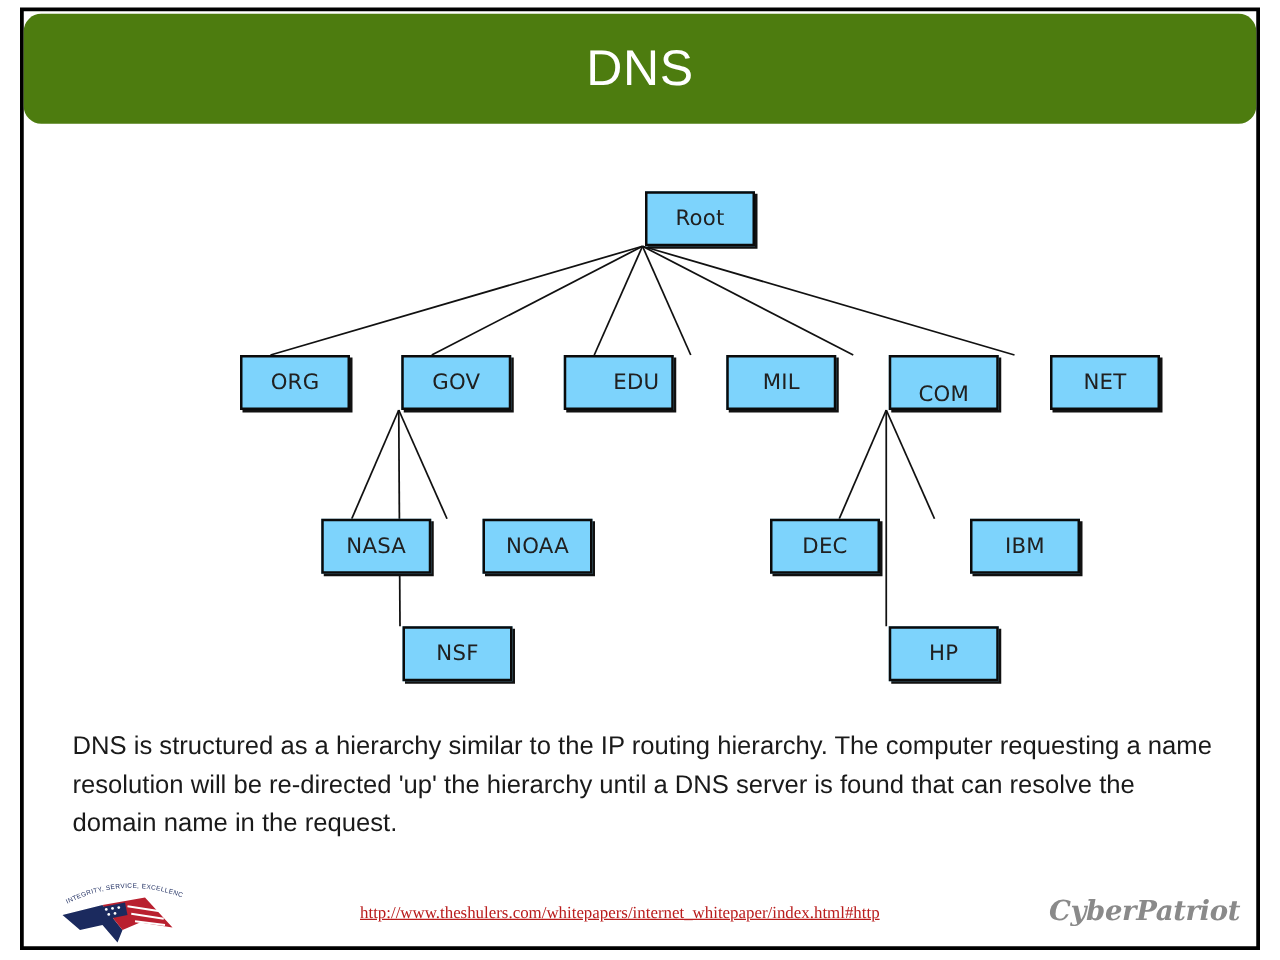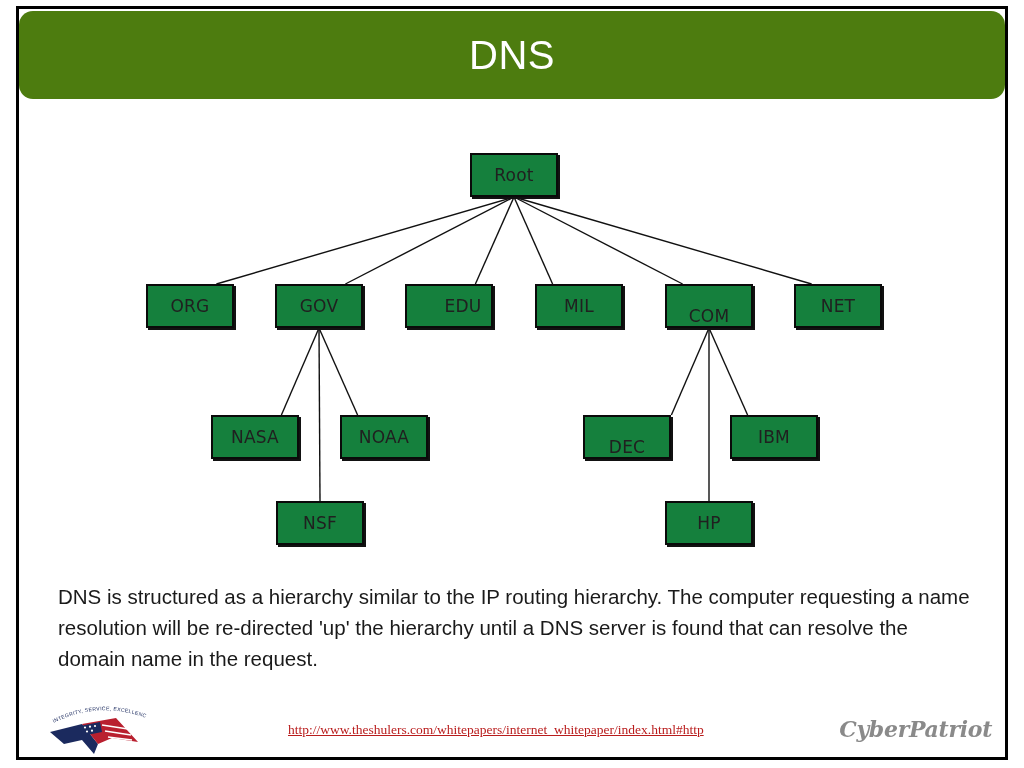--- a/index.html
+++ b/index.html
@@ -65,32 +65,33 @@
     height: 450px;
   }
   .diagram svg {
     position: absolute;
     left: 0;
     top: 0;
   }
 
   .node {
     position: absolute;
-    background: #15803d;
+    background: #7dd3fc;
     border: 2px solid #0a0a0a;
     box-shadow: 2px 2px 0 #111111;
     display: flex;
     align-items: center;
     justify-content: center;
     box-sizing: border-box;
     font-family: "DejaVu Sans", sans-serif;
     font-size: 17px;
     color: #202020;
     letter-spacing: 0.2px;
     z-index: 2;
+    margin-left: 46px;
   }
 
   
   .body-text {
     position: absolute;
     left: 58px;
     top: 560px;
     width: 920px;
     font-size: 20.5px;
     line-height: 31px;
@@ -179,21 +180,21 @@
         </div>
         <div class="node" style="left: 794px; top: 174px; width: 88px; height: 44px;">
           <span>NET</span>
         </div>
         <div class="node" style="left: 211px; top: 305px; width: 88px; height: 44px;">
           <span>NASA</span>
         </div>
         <div class="node" style="left: 340px; top: 305px; width: 88px; height: 44px;">
           <span>NOAA</span>
         </div>
-        <div class="node" style="left: 583px; top: 305px; width: 88px; height: 44px; align-items: flex-end;">
+        <div class="node" style="left: 570px; top: 305px; width: 88px; height: 44px;">
           <span>DEC</span>
         </div>
         <div class="node" style="left: 730px; top: 305px; width: 88px; height: 44px;">
           <span>IBM</span>
         </div>
         <div class="node" style="left: 276px; top: 391px; width: 88px; height: 44px;">
           <span>NSF</span>
         </div>
         <div class="node" style="left: 665px; top: 391px; width: 88px; height: 44px;">
           <span>HP</span>

